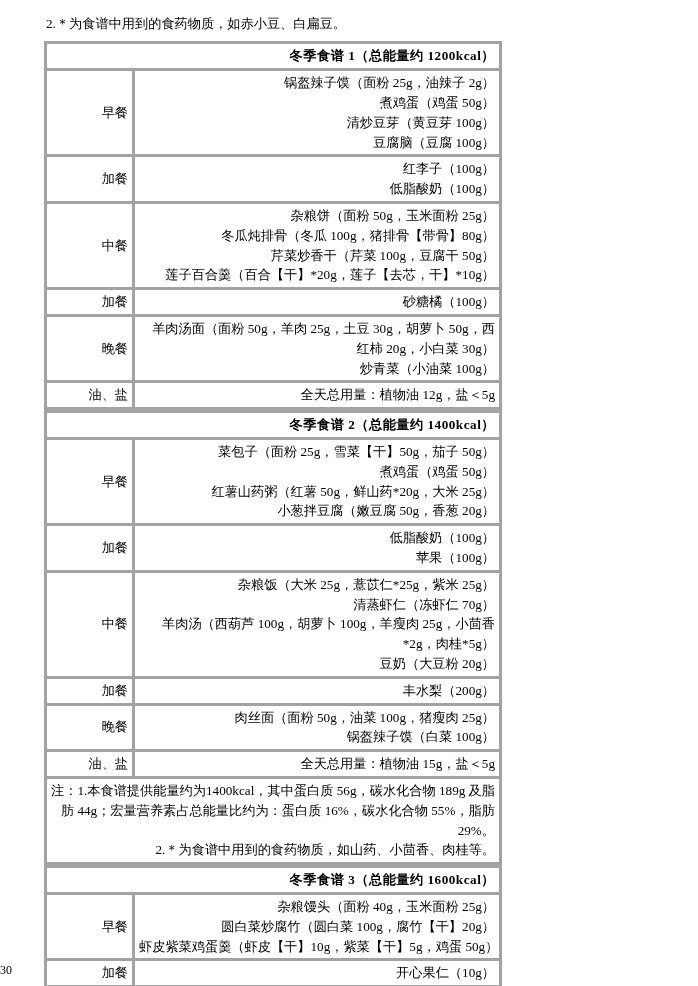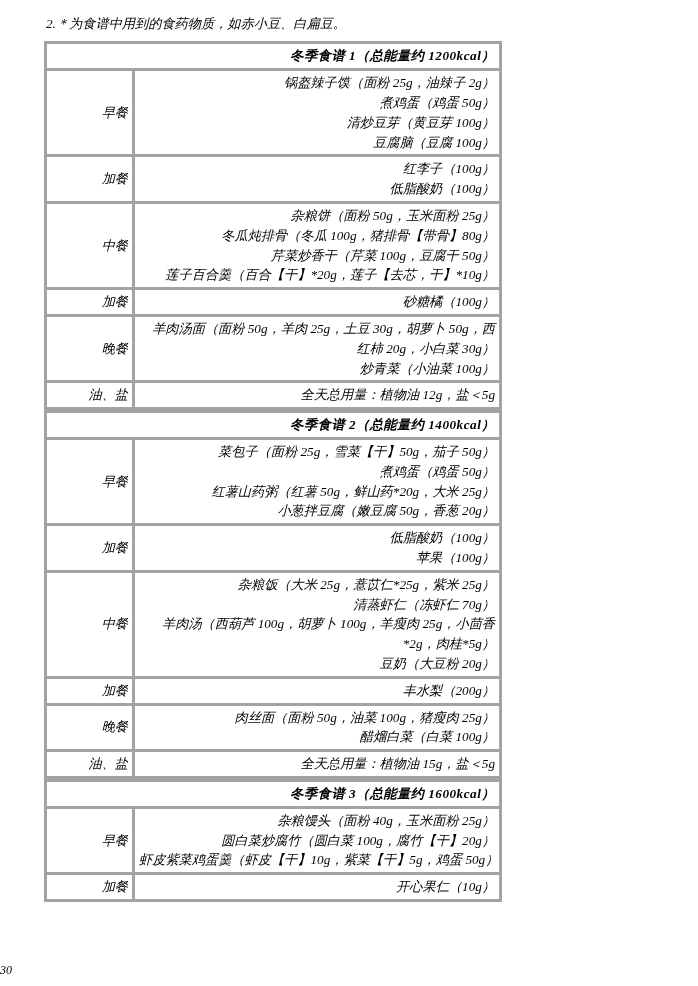--- a/index.html
+++ b/index.html
@@ -10,21 +10,20 @@
     background: #ffffff;
     font-family: "Liberation Serif", "DejaVu Serif", serif;
     color: #000000;
     position: relative;
   }
   .page {
     width: 566px;
     height: 986px;
     padding: 14px 64px 0 44px;
     position: relative;
-    font-style: italic;
   }
   .lead-note {
     font-size: 13.2px;
     line-height: 1.55;
     margin: 0 0 7px 2px;
     white-space: nowrap;
   }
   table.menu {
     width: 100%;
     border-collapse: collapse;
@@ -178,27 +177,33 @@
       <tr>
         <td class="meal-label">加餐</td>
         <td class="items">
           <div class="line">丰水梨（200g）</div>
         </td>
       </tr>
       <tr>
         <td class="meal-label">晚餐</td>
         <td class="items">
           <div class="line">肉丝面（面粉 50g，油菜 100g，猪瘦肉 25g）</div>
-          <div class="line">醋熘白菜（白菜 100g）</div>
+          <div class="line">锅盔辣子馍（白菜 100g）</div>
         </td>
       </tr>
       <tr>
         <td class="meal-label tight">油、盐</td>
         <td class="items">
           <div class="line">全天总用量：植物油 15g，盐＜5g</div>
+        </td>
+      </tr>
+      <tr>
+        <td class="note" colspan="2">
+          <div class="n1">注：1.本食谱提供能量约为1400kcal，其中蛋白质 56g，碳水化合物 189g 及脂肪 44g；宏量营养素占总能量比约为：蛋白质 16%，碳水化合物 55%，脂肪 29%。</div>
+          <div>2.＊为食谱中用到的食药物质，如山药、小茴香、肉桂等。</div>
         </td>
       </tr>
     </tbody>
   </table>
 
   <table class="menu">
     <colgroup>
         <col style="width:88px">
         <col>
       </colgroup>

